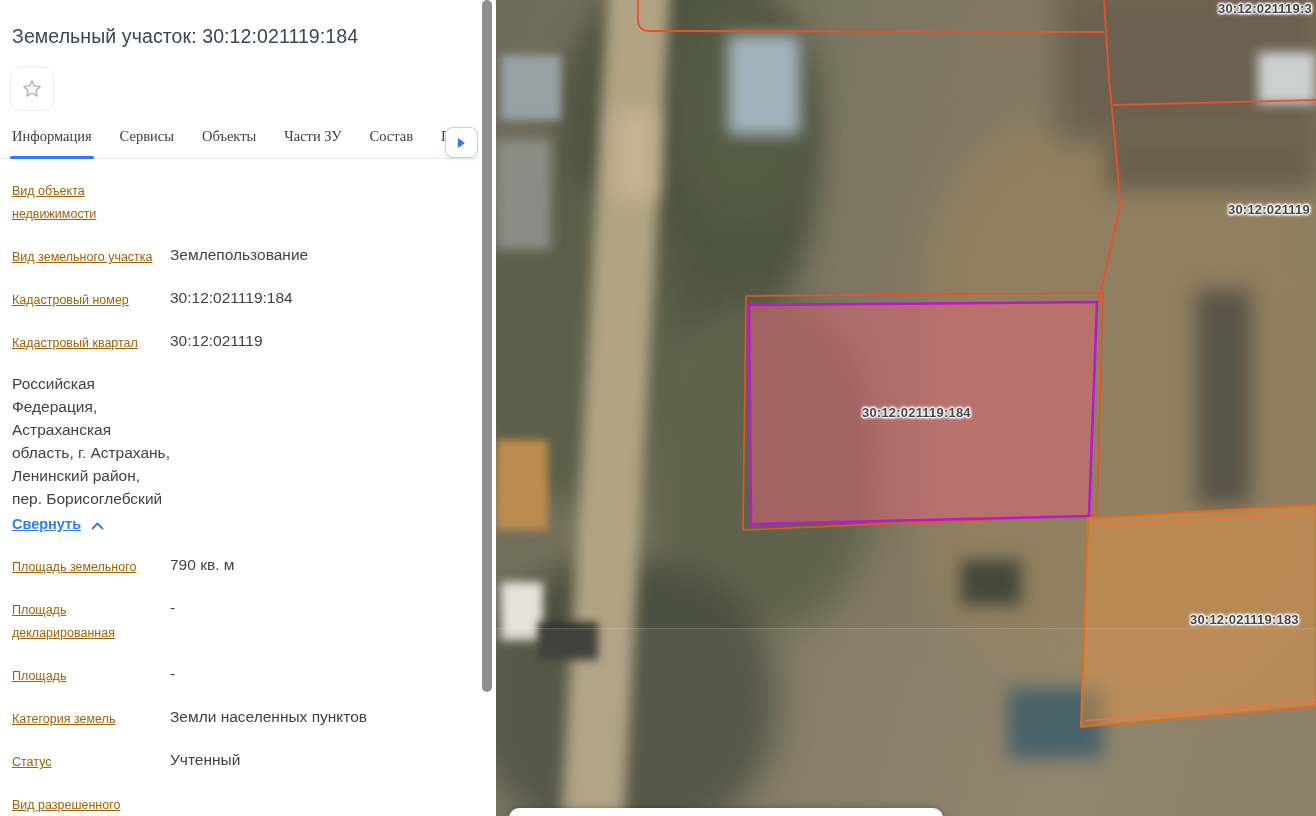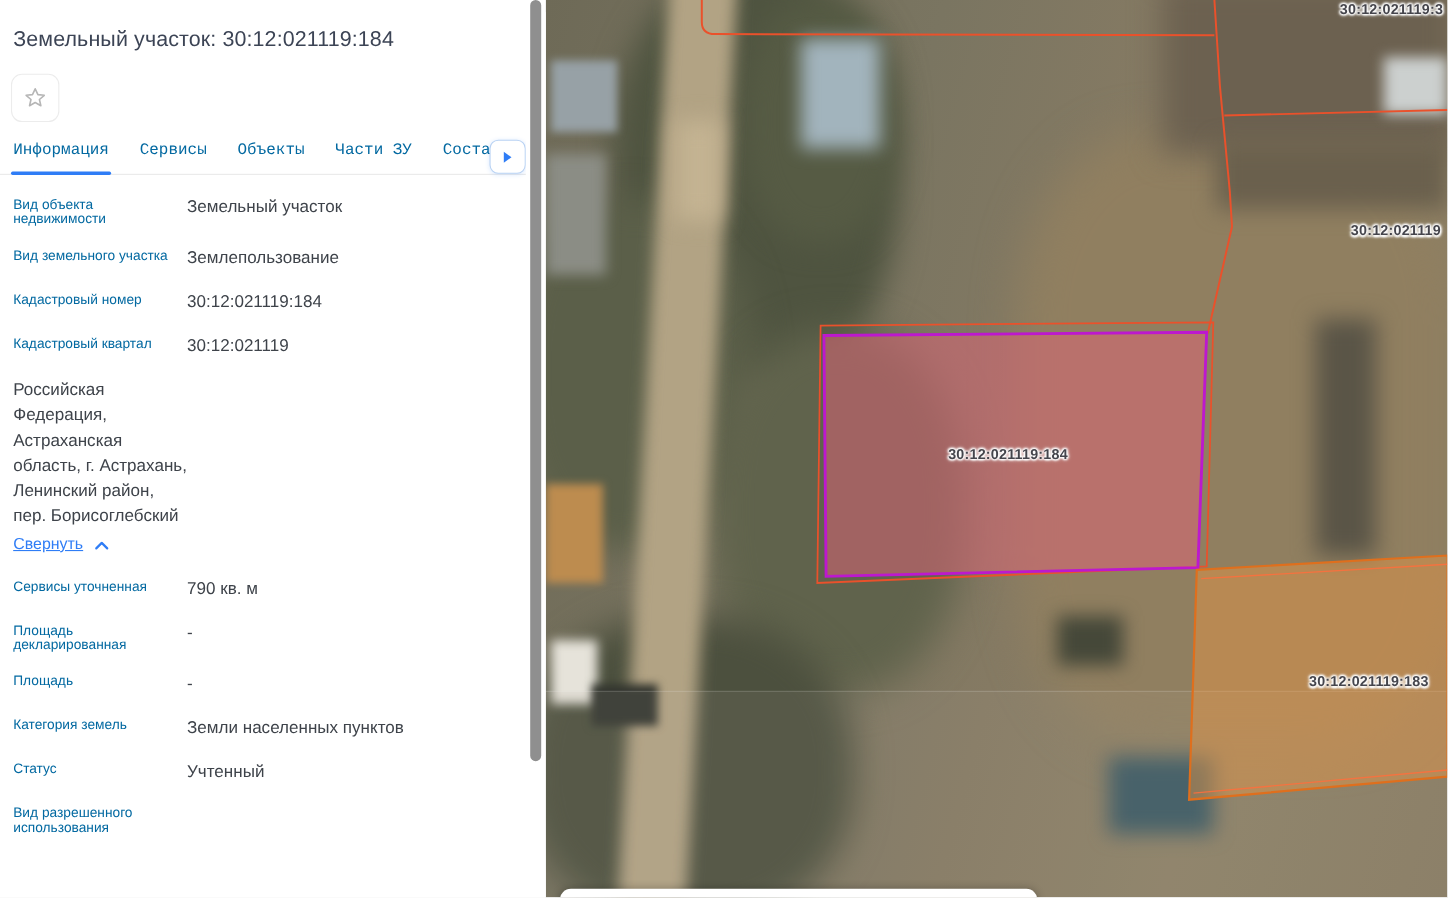--- a/index.html
+++ b/index.html
@@ -7,30 +7,30 @@
   body { font-family:"Liberation Sans", sans-serif; background:#fff; }
   #app { position:relative; width:1316px; height:816px; overflow:hidden; background:#fff; }
 
   
   #panel { position:absolute; left:0; top:11px; width:496px; height:812px; background:#fff; z-index:5; overflow:hidden; }
   .panel-title { position:absolute; left:12px; top:14px; width:460px; font-size:19.5px; font-weight:400; color:#3c4455; letter-spacing:.1px; }
   .fav-btn { position:absolute; left:10px; top:56px; width:44px; height:44px; background:#fff; border:1px solid #ececec; border-radius:10px; display:flex; align-items:center; justify-content:center; cursor:pointer; }
   .fav-btn svg { display:block; }
 
   .tab-bar { position:absolute; left:0; top:112px; width:482px; padding-left:12px; display:flex; gap:28px; align-items:flex-end; border-bottom:1px solid #e9e9e9; height:36px; white-space:nowrap; }
-  .tab { background:none; border:none; font-family:Liberation Mono, monospace; font-size:14.5px; color:#0369a1; padding:0 0 13px 0; position:relative; cursor:pointer; }
+  .tab { background:none; border:none; font-family:Liberation Serif, serif; font-size:14.5px; color:#404040; padding:0 0 13px 0; position:relative; cursor:pointer; }
   .tab.active::after { content:""; position:absolute; left:-2px; right:-2px; bottom:-1px; height:3px; background:#2f7df6; border-radius:2px; }
   .tabs-next { position:absolute; left:445px; top:116px; width:33px; height:31px; background:#fff; border:1px solid #b9d2f3; border-radius:8px; box-shadow:0 1px 4px rgba(47,125,246,.15); display:flex; align-items:center; justify-content:center; cursor:pointer; z-index:3; }
   .tabs-next .tri { width:0; height:0; border-top:5px solid transparent; border-bottom:5px solid transparent; border-left:7px solid #2f7df6; display:block; }
 
   #fields { position:absolute; left:12px; top:166px; width:466px; }
   .field-row { display:grid; grid-template-columns:158px 1fr; margin-bottom:17px; }
-  .field-label { font-size:12.5px; line-height:13px; color:#0369a1; padding-top:3px; max-width:146px; }
+  .field-label { font-size:12.5px; line-height:23px; color:#a16207; padding-top:3px; max-width:146px;text-decoration:underline; }
   .field-value { font-size:15.5px; line-height:23px; color:#3e434a; max-width:292px; }
-  .link-row { margin-top:3px; display:flex; align-items:center; gap:10px; }
+  .link-row { margin-top:3px; display:flex; align-items:center; gap:10px;font-weight:bold; }
   .collapse-link { font-size:14.5px; color:#2f7df6; text-decoration:underline; cursor:pointer; }
   .chev-up { display:block; }
 
   
   .scrollbar { position:absolute; left:478px; top:0; width:18px; height:816px; background:#fff; z-index:6; }
   .scroll-thumb { position:absolute; left:4px; top:0; width:10px; height:692px; background:#8f8f8f; border-radius:6px; cursor:pointer; }
 
   
   #map { position:absolute; left:496px; top:0; width:820px; height:816px; overflow:hidden; background:#e5e5e5; cursor:grab; }
   .sat { position:absolute; inset:0;
@@ -70,21 +70,20 @@
         <button class="tab">Состав</button>
         <button class="tab">Г</button>
       </nav>
     <button class="tabs-next">
       <span class="tri"></span>
     </button>
 
     <div id="fields">
         <div class="field-row">
           <div class="field-label">Вид объекта недвижимости</div>
-          <div class="field-value">Земельный участок</div>
         </div>
         <div class="field-row">
           <div class="field-label">Вид земельного участка</div>
           <div class="field-value">Землепользование</div>
         </div>
         <div class="field-row">
           <div class="field-label">Кадастровый номер</div>
           <div class="field-value">30:12:021119:184</div>
         </div>
         <div class="field-row">
@@ -93,21 +92,21 @@
         </div>
         <div class="field-row">
           <div class="field-value">Российская Федерация, Астраханская область, г. Астрахань, Ленинский район, пер. Борисоглебский<div class="link-row">
               <a class="collapse-link">Свернуть</a>
               <span class="chev-up"><svg width="13" height="8" viewBox="0 0 13 8" fill="none" stroke="#2f7df6" stroke-width="2" stroke-linecap="round" stroke-linejoin="round">
                   <path d="M1.5 6.5 L6.5 1.5 L11.5 6.5"></path>
                 </svg></span>
             </div></div>
         </div>
         <div class="field-row">
-          <div class="field-label">Сервисы уточненная</div>
+          <div class="field-label">Площадь земельного</div>
           <div class="field-value">790 кв. м</div>
         </div>
         <div class="field-row">
           <div class="field-label">Площадь декларированная</div>
           <div class="field-value">-</div>
         </div>
         <div class="field-row">
           <div class="field-label">Площадь</div>
           <div class="field-value">-</div>
         </div>

